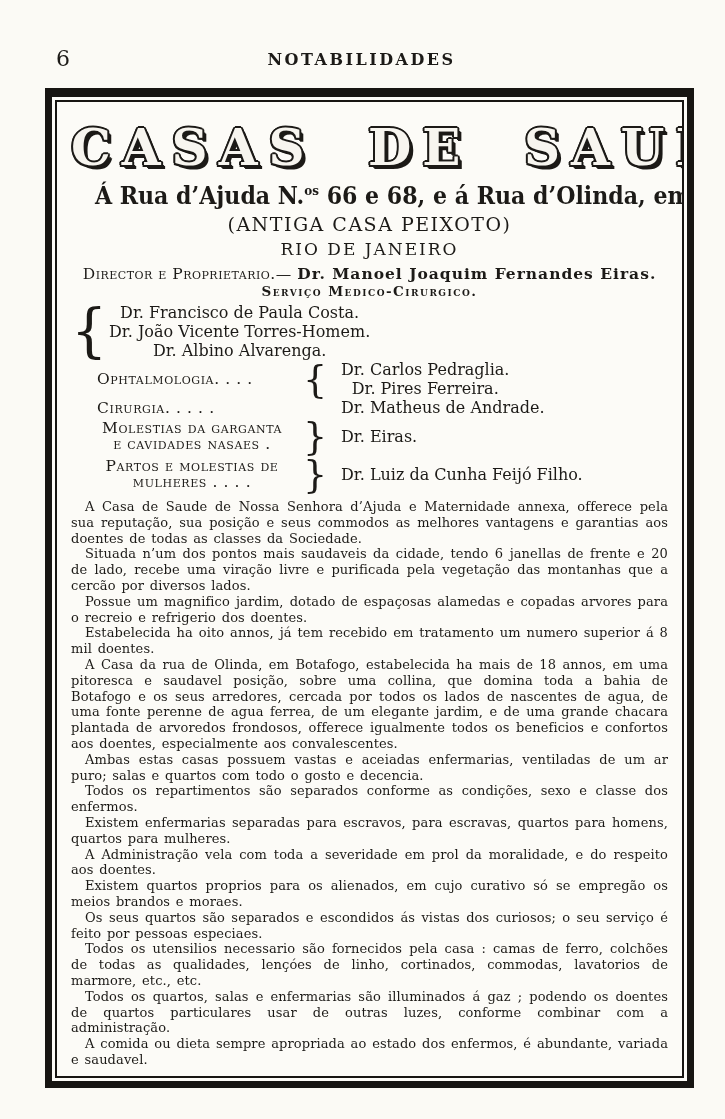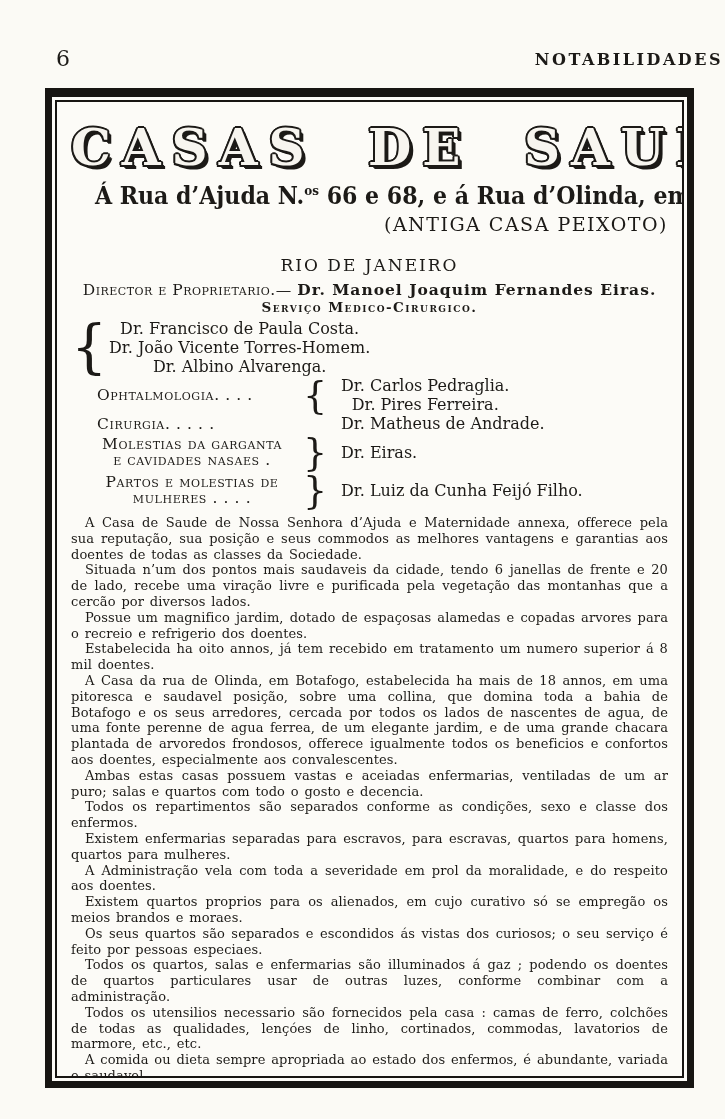--- a/index.html
+++ b/index.html
@@ -13,21 +13,21 @@
   }
   .page{position:relative;width:725px;height:1119px;}
 
   
   .page-number{
     position:absolute;left:56px;top:46px;
     font-size:22px;
   }
   .running-header{
     position:absolute;left:0;top:50px;width:723px;
-    text-align:right;font-weight:bold;font-size:16px;letter-spacing:2.5px;
+    text-align:center;font-weight:bold;font-size:16px;letter-spacing:2.5px;
   }
 
   
   .ad-frame{
     position:absolute;left:45px;top:88px;
     width:629px;height:978px;
     border:7px solid #171512;
     border-top-width:9px;
     padding:3px;
     background:#fcfbf7;
@@ -55,24 +55,24 @@
     white-space:nowrap;
   }
   .address-line{
     margin-top:4px;
     text-align:center;font-weight:bold;font-size:24px;
     white-space:nowrap;
     transform:scaleX(.92);transform-origin:center;
   }
   .address-line sup{font-size:13px;}
   .former-name{
-    margin-top:3px;text-align:right;font-size:19px;letter-spacing:1.5px;
+    margin-top:3px;text-align:center;font-size:19px;letter-spacing:1.5px;
   }
   .city-line{
-    margin-top:20px;text-align:center;font-size:17px;letter-spacing:2px;
+    margin-top:4px;text-align:center;font-size:17px;letter-spacing:2px;
   }
   .director-line{
     margin-top:5px;text-align:center;font-size:15.5px;white-space:nowrap;
   }
   .director-label{font-variant:small-caps;letter-spacing:.5px;}
   .director-name{font-weight:bold;letter-spacing:1px;}
   .service-heading{
     margin-top:0;text-align:center;
     font-variant:small-caps;font-size:13.5px;letter-spacing:1.5px;font-weight:bold;
   }
@@ -190,22 +190,22 @@
         <p>Situada n’um dos pontos mais saudaveis da cidade, tendo 6 janellas de frente e 20 de lado, recebe uma viração livre e purificada pela vegetação das montanhas que a cercão por diversos lados.</p>
         <p>Possue um magnifico jardim, dotado de espaçosas alamedas e copadas arvores para o recreio e refrigerio dos doentes.</p>
         <p>Estabelecida ha oito annos, já tem recebido em tratamento um numero superior á 8 mil doentes.</p>
         <p>A Casa da rua de Olinda, em Botafogo, estabelecida ha mais de 18 annos, em uma pitoresca e saudavel posição, sobre uma collina, que domina toda a bahia de Botafogo e os seus arredores, cercada por todos os lados de nascentes de agua, de uma fonte perenne de agua ferrea, de um elegante jardim, e de uma grande chacara plantada de arvoredos frondosos, offerece igualmente todos os beneficios e confortos aos doentes, especialmente aos convalescentes.</p>
         <p>Ambas estas casas possuem vastas e aceiadas enfermarias, ventiladas de um ar puro; salas e quartos com todo o gosto e decencia.</p>
         <p>Todos os repartimentos são separados conforme as condições, sexo e classe dos enfermos.</p>
         <p>Existem enfermarias separadas para escravos, para escravas, quartos para homens, quartos para mulheres.</p>
         <p>A Administração vela com toda a severidade em prol da moralidade, e do respeito aos doentes.</p>
         <p>Existem quartos proprios para os alienados, em cujo curativo só se empregão os meios brandos e moraes.</p>
         <p>Os seus quartos são separados e escondidos ás vistas dos curiosos; o seu serviço é feito por pessoas especiaes.</p>
+        <p>Todos os utensilios necessario são fornecidos pela casa : camas de ferro, colchões de todas as qualidades, lençóes de linho, cortinados, commodas, lavatorios de marmore, etc., etc.</p>
         <p>Todos os quartos, salas e enfermarias são illuminados á gaz ; podendo os doentes de quartos particulares usar de outras luzes, conforme combinar com a administração.</p>
-        <p>Todos os utensilios necessario são fornecidos pela casa : camas de ferro, colchões de todas as qualidades, lençóes de linho, cortinados, commodas, lavatorios de marmore, etc., etc.</p>
         <p>A comida ou dieta sempre apropriada ao estado dos enfermos, é abundante, variada e saudavel.</p>
 
       </div>
 
     </div>
   </div>
 
 </div>
 
 </body></html>

